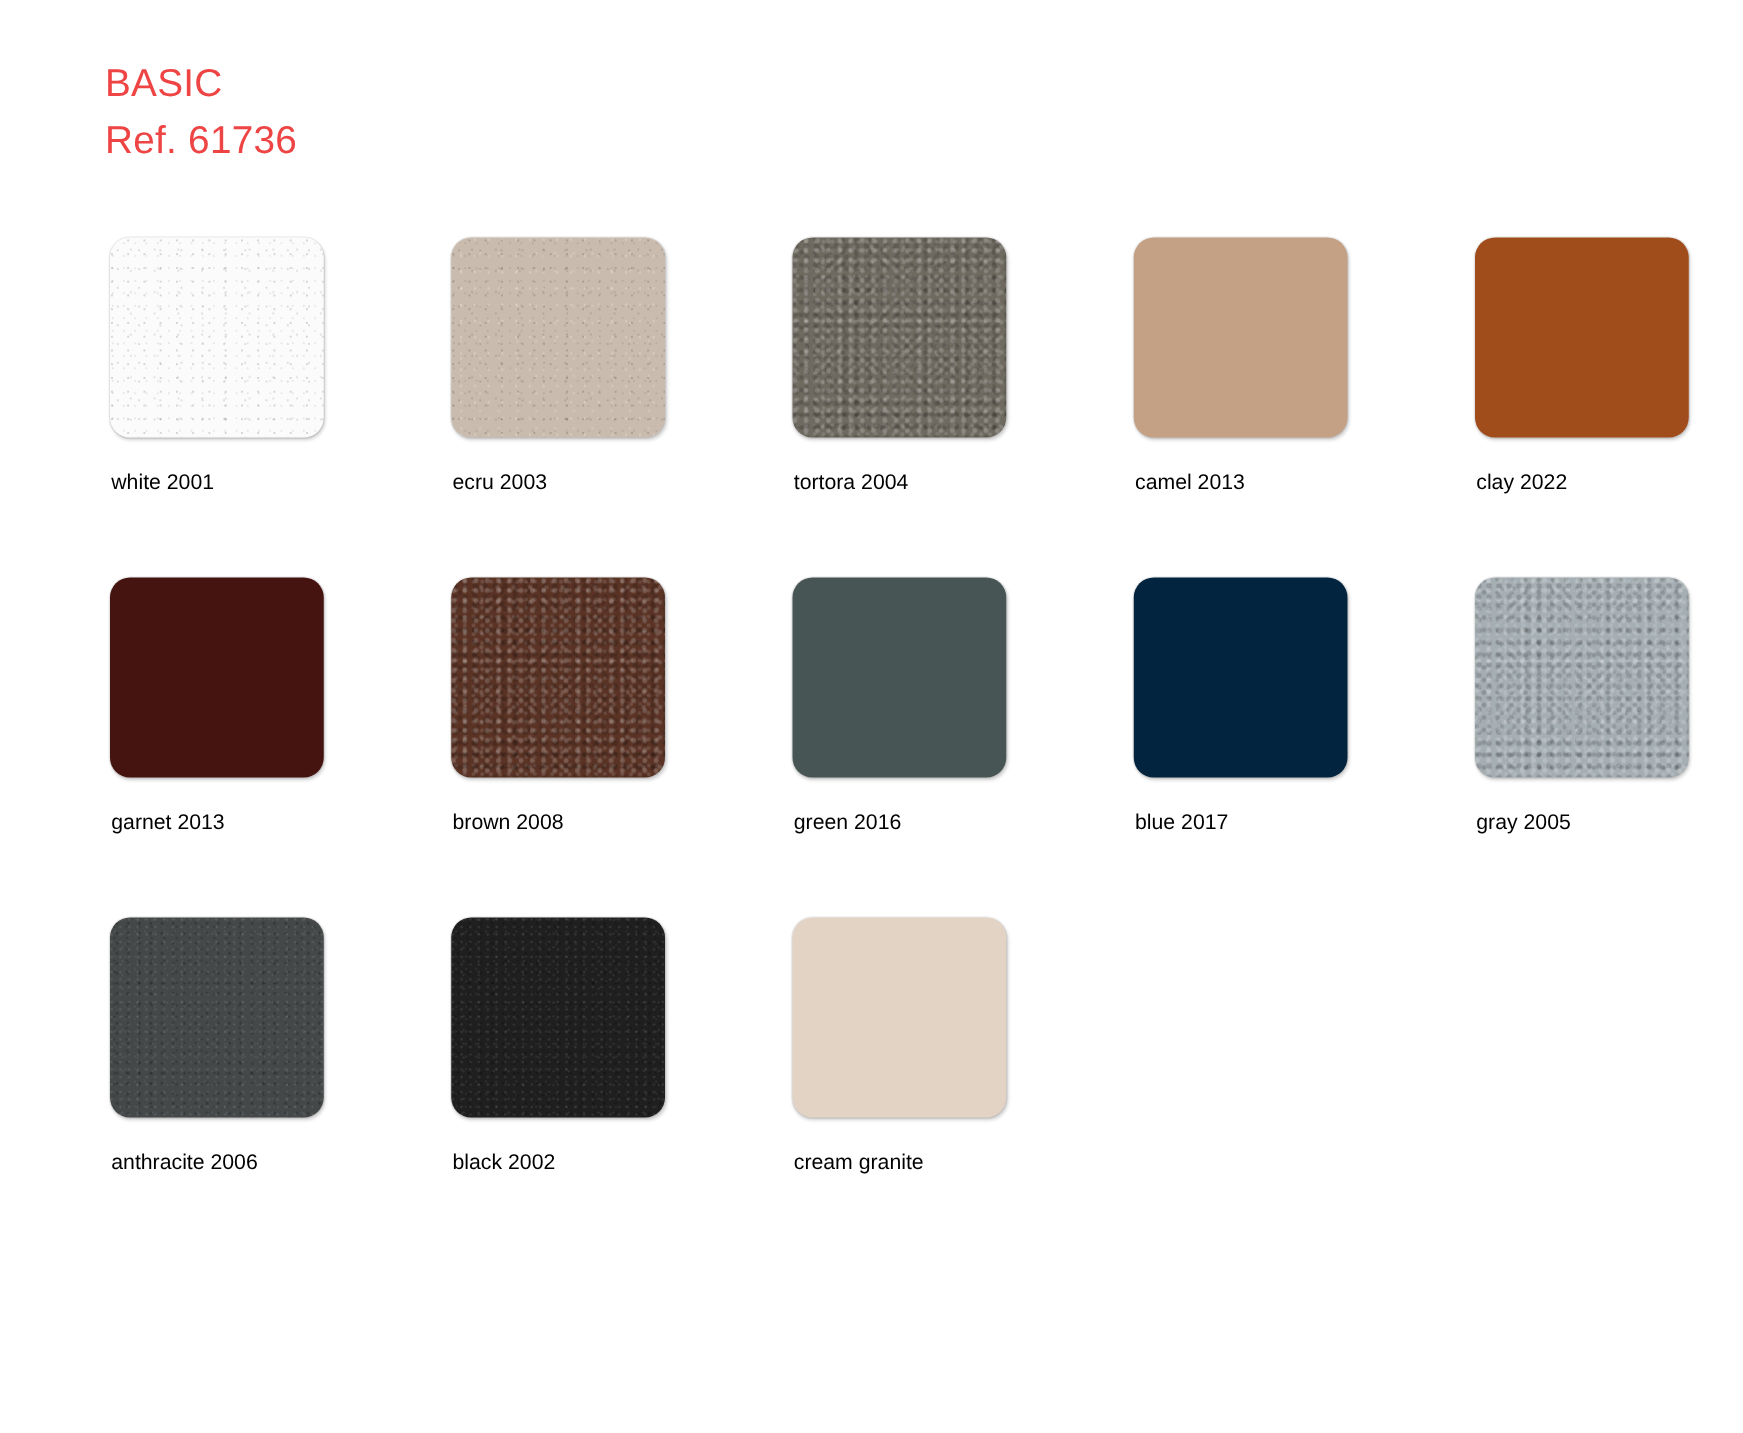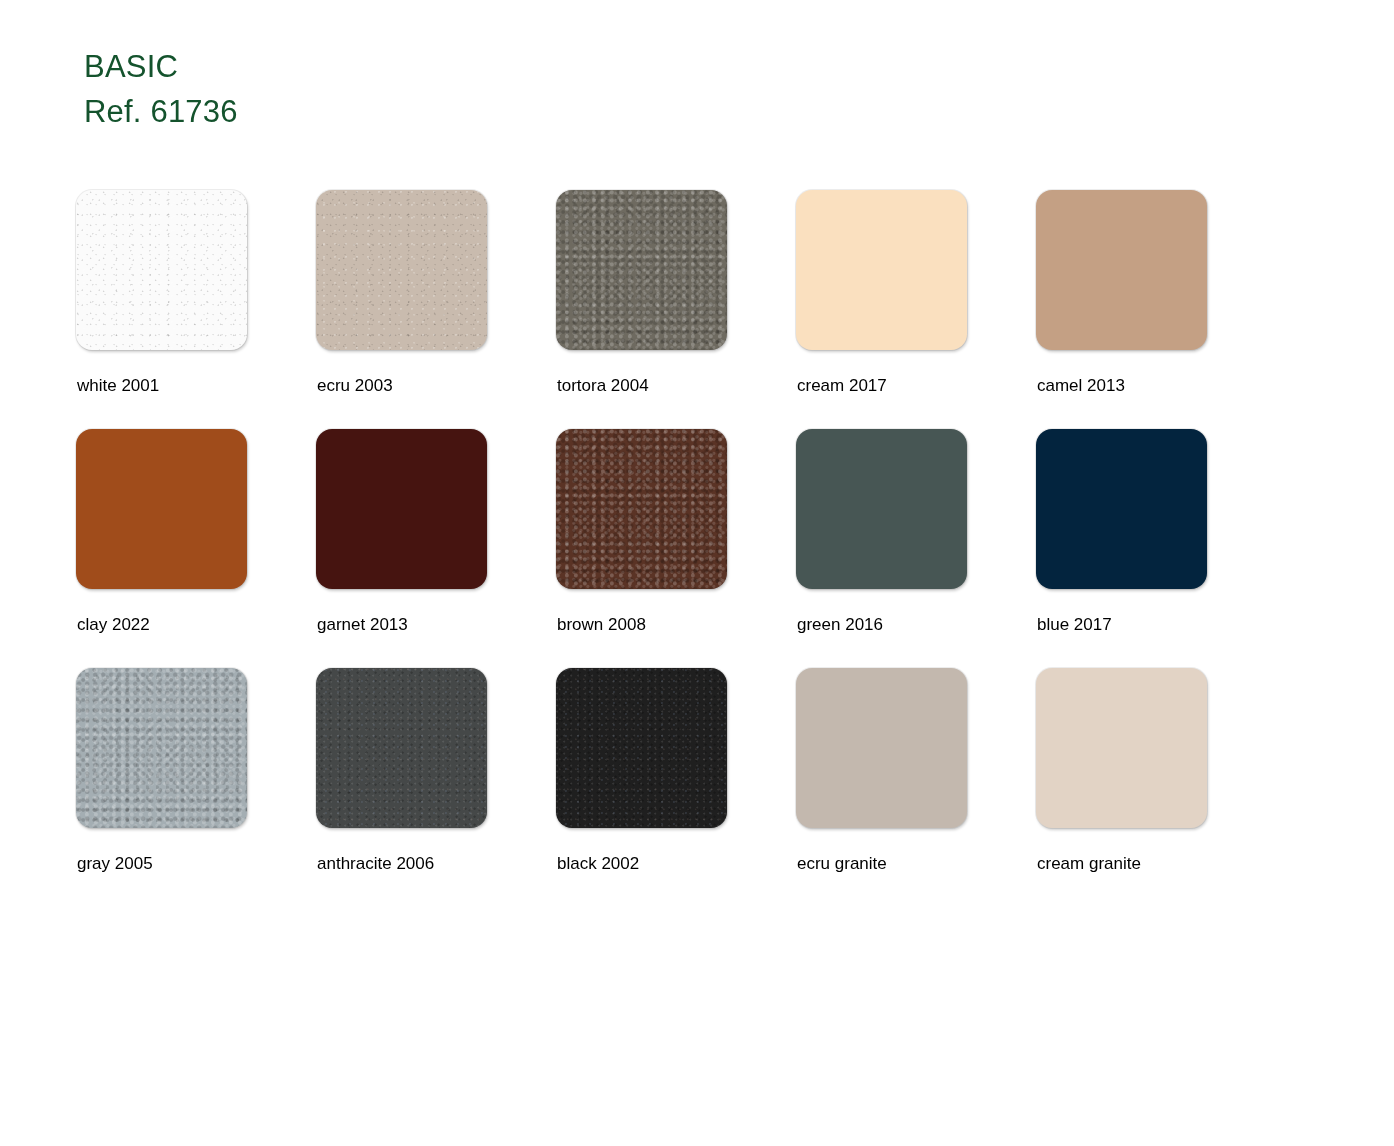--- a/index.html
+++ b/index.html
@@ -27,35 +27,36 @@
   
   .heading {
     position: absolute;
     left: 84px;
     top: 44px;
   }
   .heading-line {
     font-size: 31px;
     line-height: 45px;
     letter-spacing: 0.2px;
-    color: #14532d;
+    color: #ef4444;
     white-space: nowrap;
   }
 
   
   .grid {
     position: absolute;
-    left: 76px;
+    left: 88px;
     top: 190px;
     width: 1240px;
     display: grid;
     grid-template-columns: repeat(5, 240px);
     grid-auto-rows: 239px;
     column-gap: 0px;
     row-gap: 0px;
+    gap: 33px;
   }
 
   .cell {
     width: 240px;
     position: relative;
   }
 
   .swatch-wrap {
     width: 171px;
     height: 160px;
@@ -160,26 +161,20 @@
       <div class="cell">
         <div class="swatch-wrap">
           <div class="swatch" style="background-color: rgb(110, 106, 96);">
             <div class="tex mottled"></div>
           </div>
           <div class="label">tortora 2004</div>
         </div>
       </div>
       <div class="cell">
         <div class="swatch-wrap">
-          <div class="swatch" style="background-color: rgb(250, 224, 191);"></div>
-          <div class="label">cream 2017</div>
-        </div>
-      </div>
-      <div class="cell">
-        <div class="swatch-wrap">
           <div class="swatch" style="background-color: rgb(196, 160, 132);"></div>
           <div class="label">camel 2013</div>
         </div>
       </div>
       <div class="cell">
         <div class="swatch-wrap">
           <div class="swatch" style="background-color: rgb(160, 76, 27);"></div>
           <div class="label">clay 2022</div>
         </div>
       </div>
@@ -228,25 +223,19 @@
       <div class="cell">
         <div class="swatch-wrap">
           <div class="swatch" style="background-color: rgb(31, 31, 31);">
             <div class="tex grain"></div>
           </div>
           <div class="label">black 2002</div>
         </div>
       </div>
       <div class="cell">
         <div class="swatch-wrap">
-          <div class="swatch" style="background-color: rgb(195, 184, 174);"></div>
-          <div class="label">ecru granite</div>
-        </div>
-      </div>
-      <div class="cell">
-        <div class="swatch-wrap">
           <div class="swatch" style="background-color: rgb(226, 211, 197);"></div>
           <div class="label">cream granite</div>
         </div>
       </div>
     </div>
 
 </div>
 
 </body></html>

